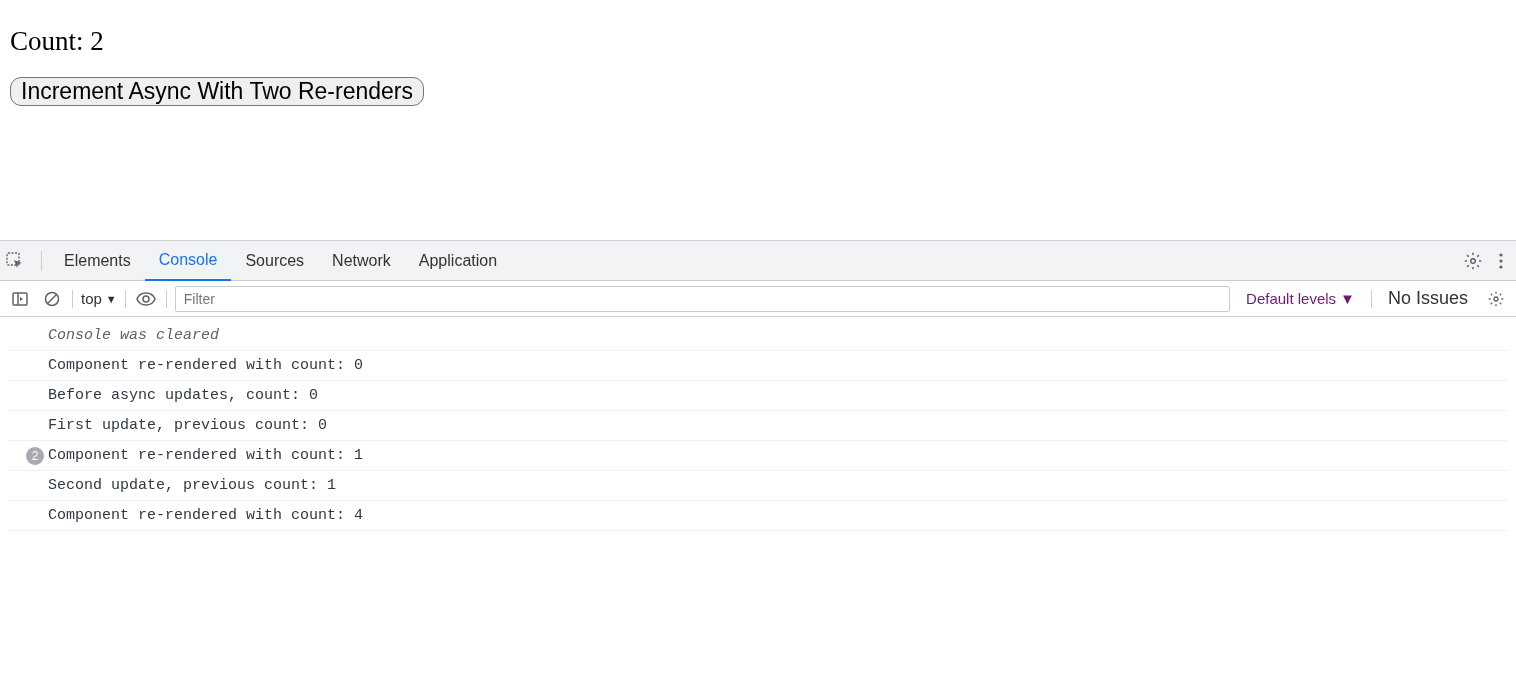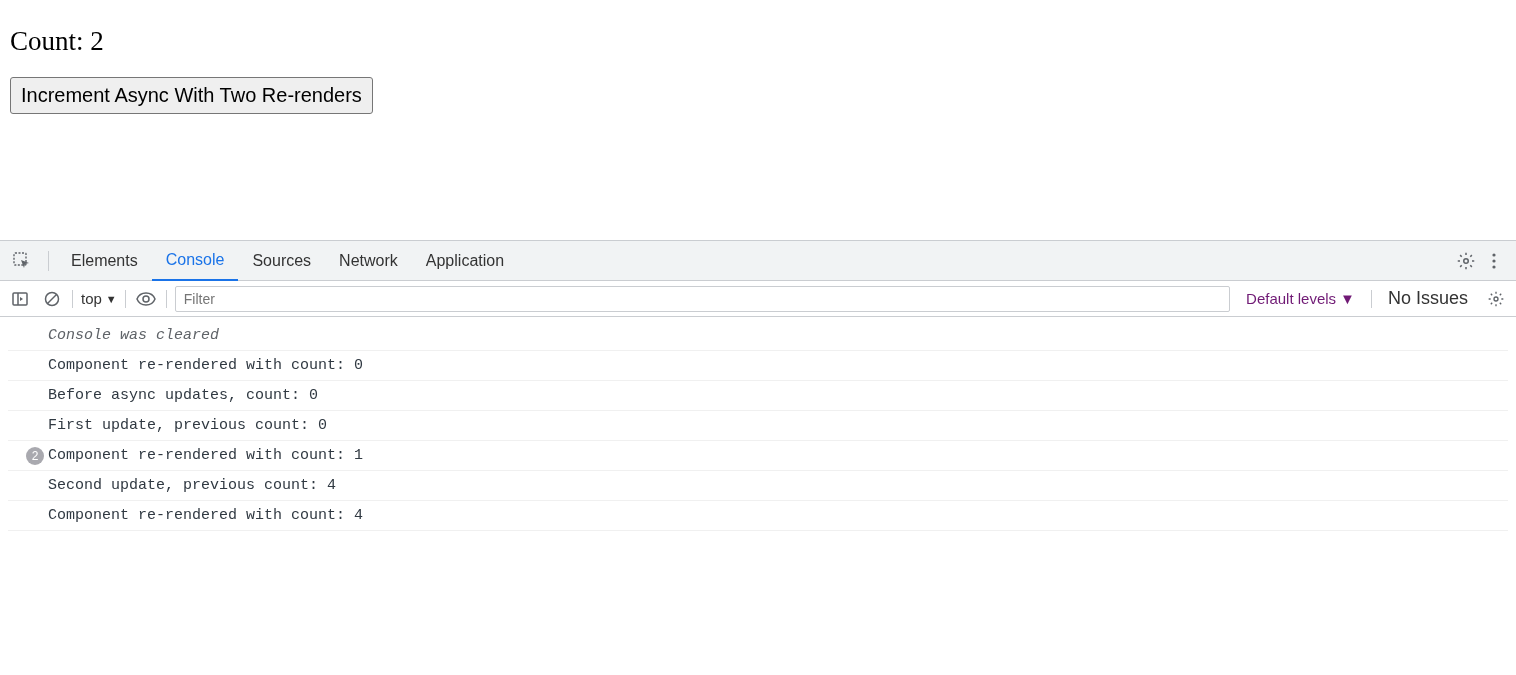--- a/index.html
+++ b/index.html
@@ -14,25 +14,25 @@
   padding: 10px;
 }
 .count-text {
   font-size: 27px;
   color: #000;
   margin-bottom: 20px;
   margin-top: 16px;
 }
 .increment-btn {
   font-family: Arial, sans-serif;
-  font-size: 20px;
-  padding: 6px 10px;
+  font-size: 23px;
+  padding: 0 10px;
   background: #efefef;
   border: 1px solid #767676;
-  border-radius: 3px;
+  border-radius: 11px;
   cursor: pointer;
   color: #000;
 }
 
 
 .devtools {
   position: absolute;
   top: 240px;
   left: 0;
   right: 0;
@@ -42,21 +42,21 @@
   font-size: 14px;
   background: #fff;
 }
 
 .dt-tabs {
   display: flex;
   align-items: center;
   background: #f1f3f4;
   border-bottom: 1px solid #cacdd1;
   height: 40px;
-  padding: 0 8px;
+  padding: 0 1px;
 }
 .dt-inspect-icon {
   width: 28px;
   height: 28px;
   display: flex;
   align-items: center;
   justify-content: center;
   margin-right: 4px;
   cursor: pointer;
 }
@@ -293,19 +293,19 @@
         <span>Before async updates, count: 0</span>
       </div>
       <div class="dt-log">
         <span>First update, previous count: 0</span>
       </div>
       <div class="dt-log">
         <span class="badge">2</span>
         <span>Component re-rendered with count: 1</span>
       </div>
       <div class="dt-log">
-        <span>Second update, previous count: 4</span>
+        <span>Second update, previous count: 1</span>
       </div>
       <div class="dt-log">
         <span>Component re-rendered with count: 4</span>
       </div>
     </div>
 </div>
 
 </body></html>

